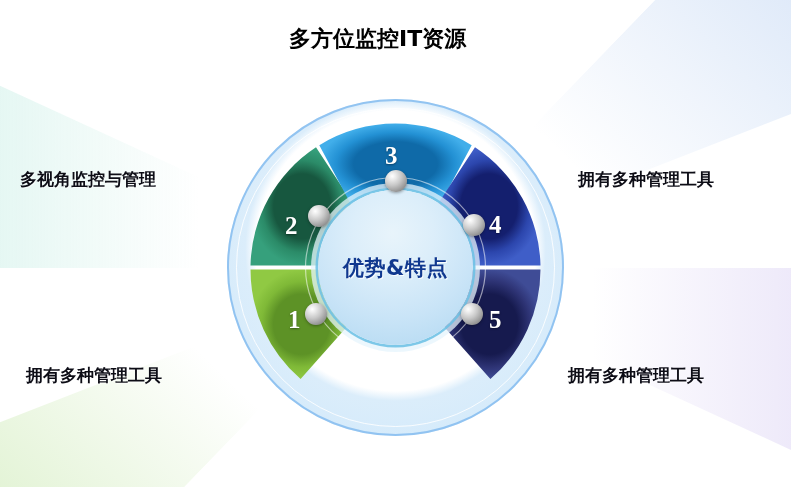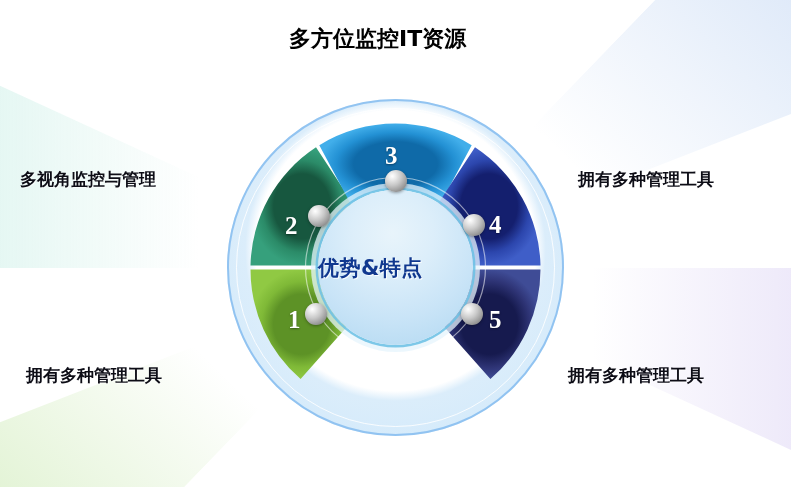--- a/index.html
+++ b/index.html
@@ -40,21 +40,21 @@
   }
 
   
   .ring-svg{position:absolute;left:227px;top:99px;}
 
   
   .inner-disc{
     position:absolute;left:318px;top:190px;width:155px;height:155px;border-radius:50%;
     background:radial-gradient(circle at 48% 28%, #e8f4fb 0%, #dceefa 30%, #c9e4f7 62%, #b9dcf3 85%, #c8e6f8 100%);
     box-shadow:0 0 0 2.5px rgba(106,191,228,0.85), 0 0 0 7px rgba(230,244,252,0.75);
-    display:flex;align-items:center;justify-content:flex-start;
+    display:flex;align-items:center;justify-content:center;
   }
   .center-label{
     font-family:"DejaVu Sans","Liberation Sans",sans-serif;
     font-weight:bold;font-size:21px;color:#10388f;
     text-shadow:1px 1px 0 rgba(255,255,255,0.85);
     letter-spacing:0.5px;white-space:nowrap;
   }
 
   
   .seg-num{

